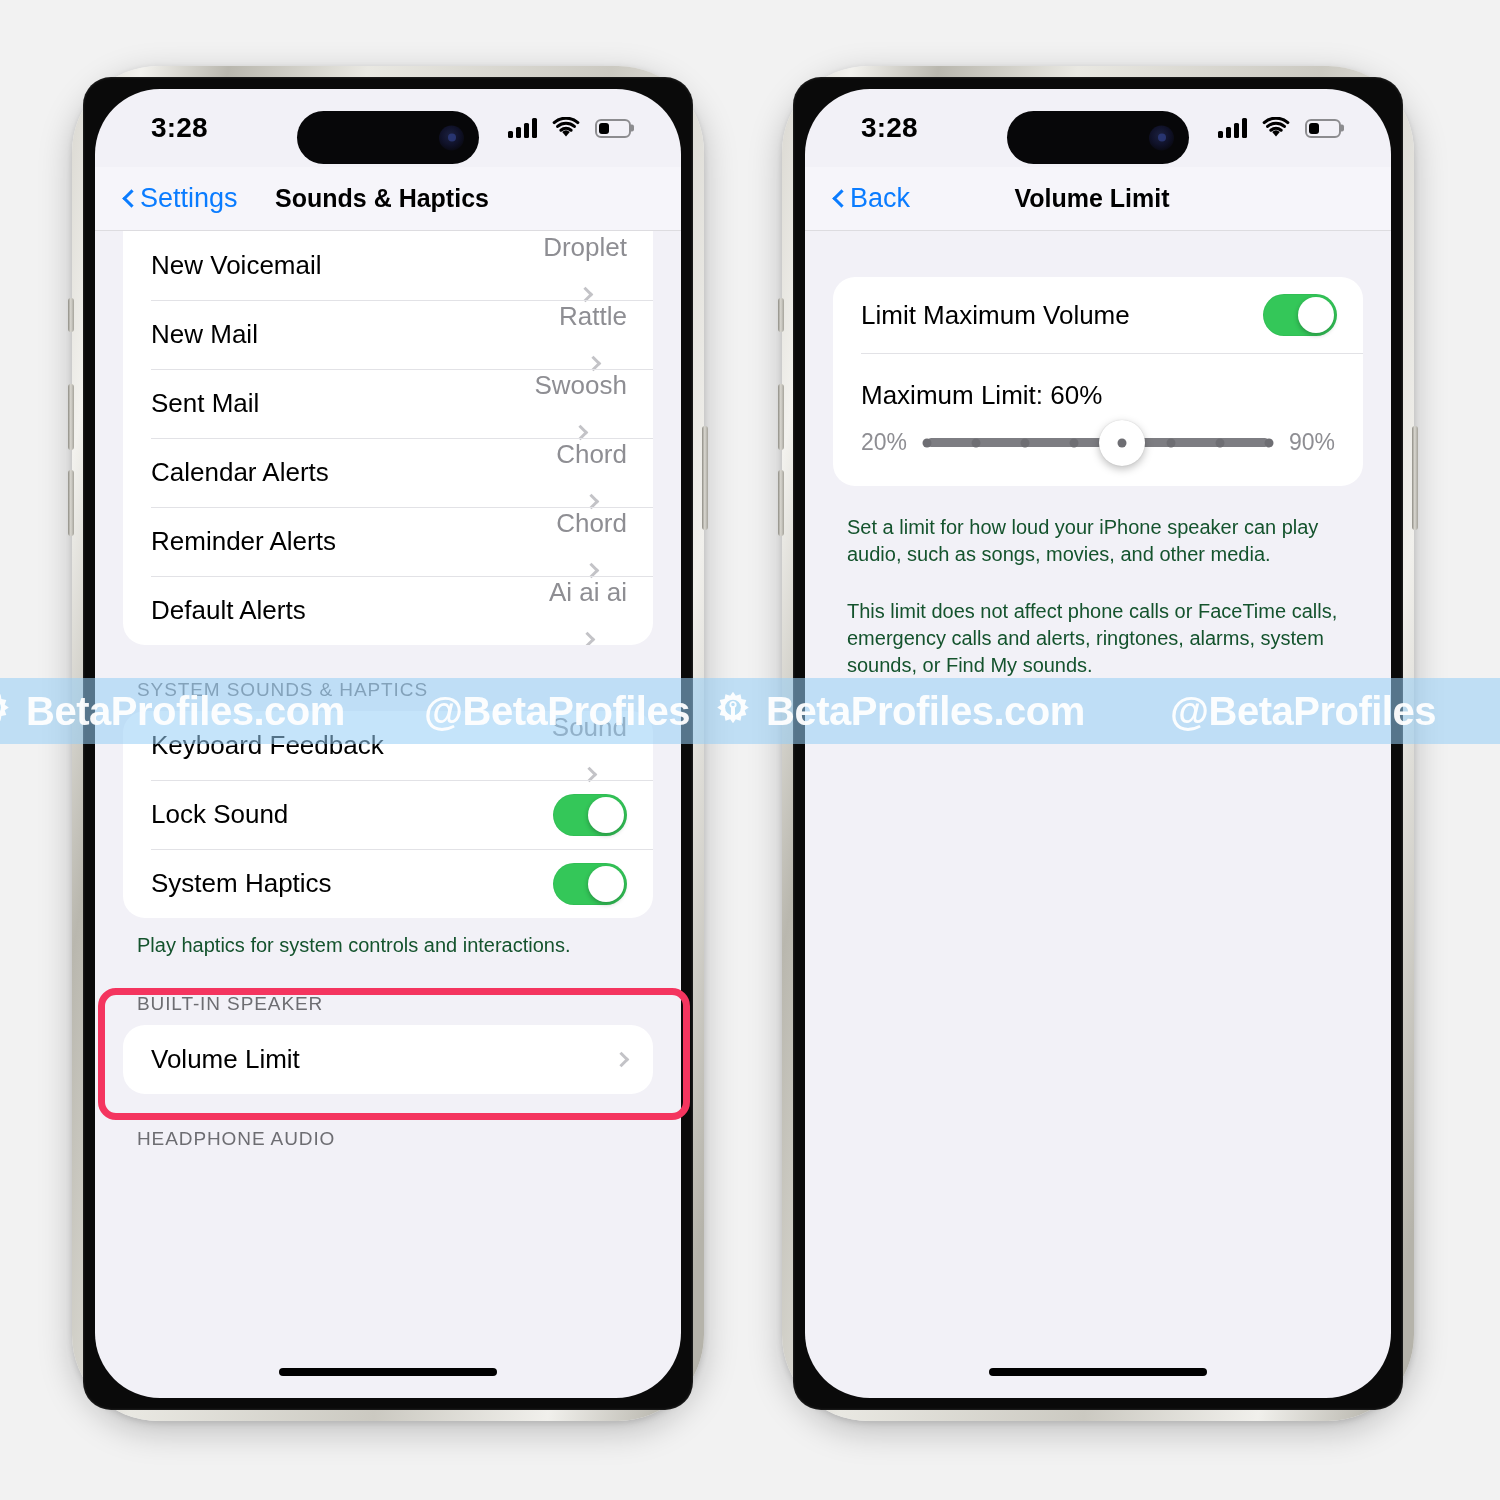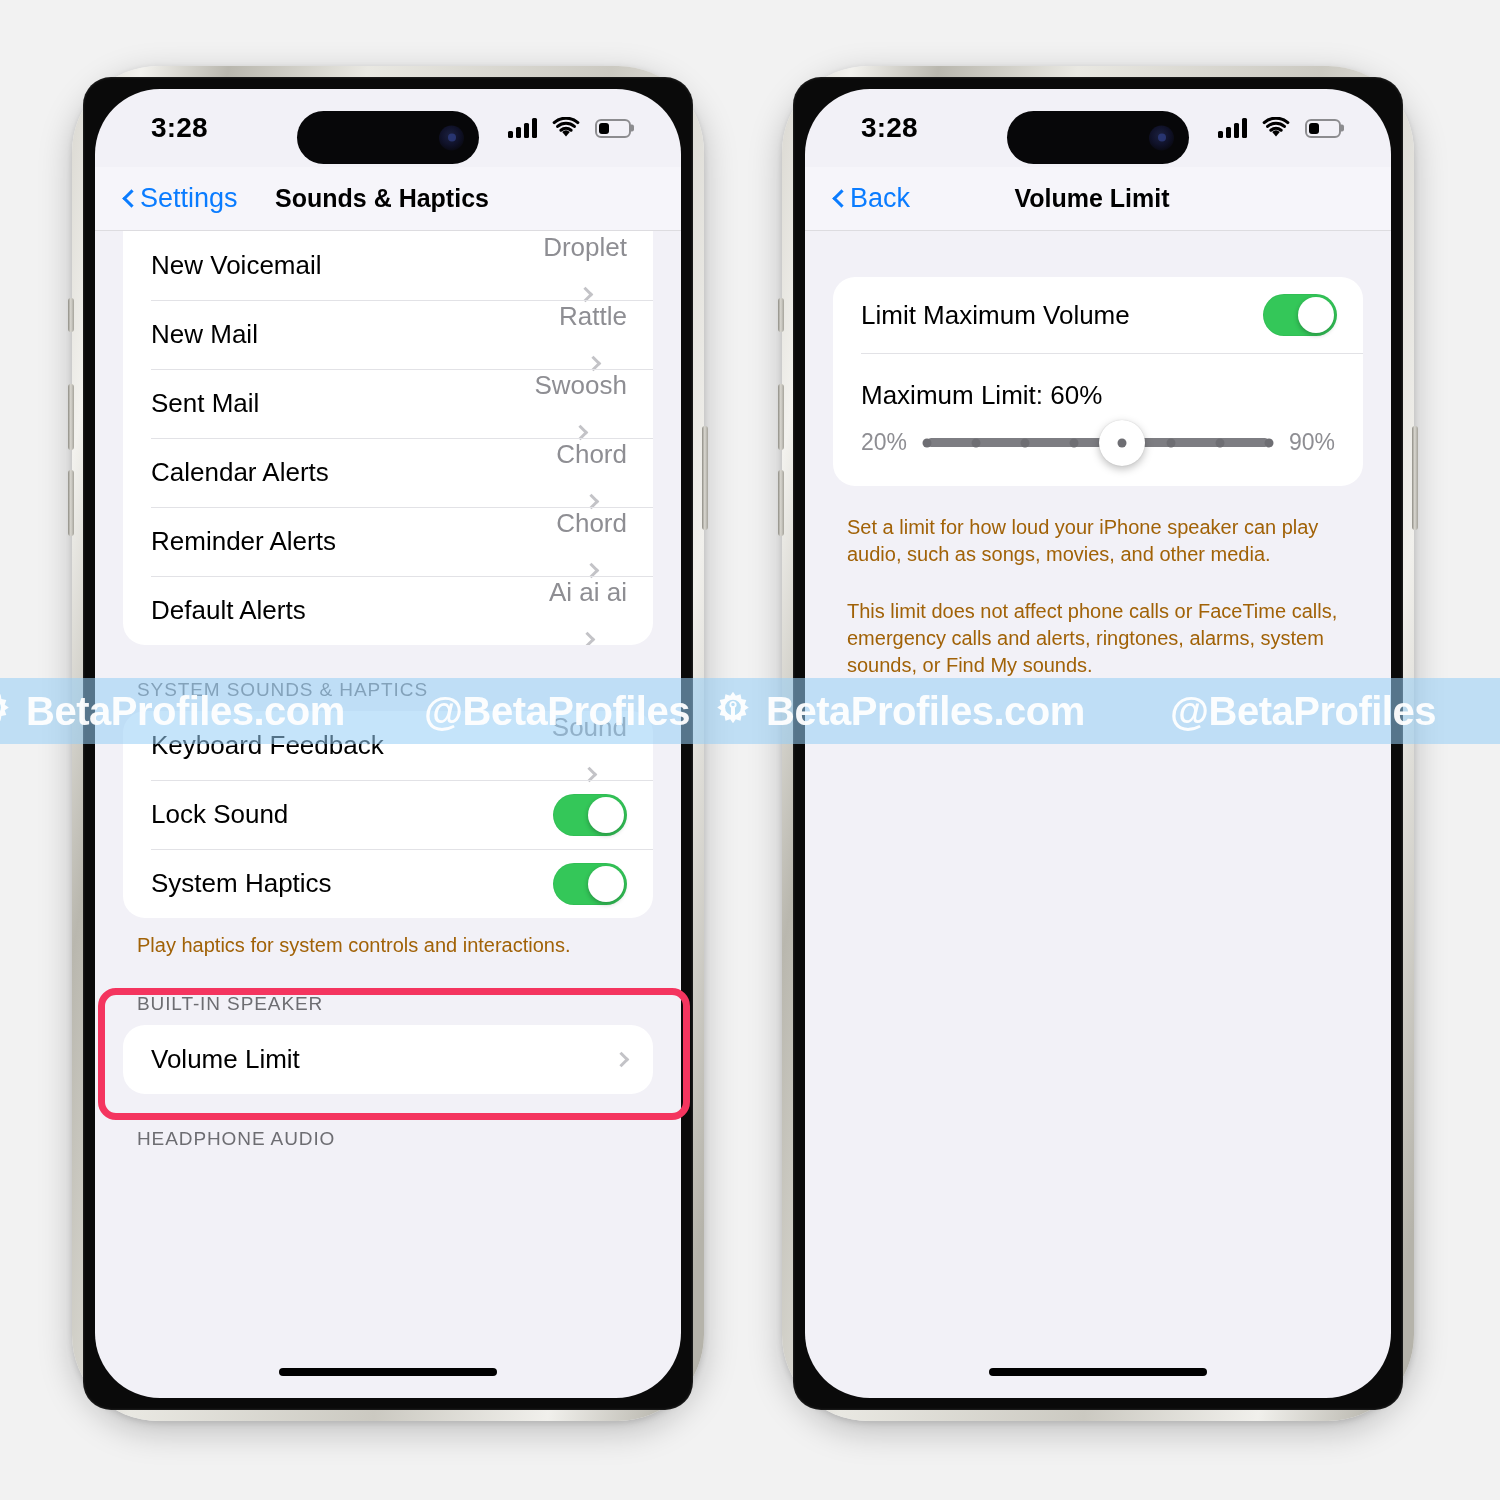--- a/index.html
+++ b/index.html
@@ -132,21 +132,21 @@
     transform: rotate(45deg);
   }
 
   .sec-header {
     font-size: 19px; color: #6d6d72;
     letter-spacing: .9px;
     padding: 34px 28px 10px 42px;
     text-transform: uppercase;
   }
   .sec-footer {
-    font-size: 20px; color:#a16207;
+    font-size: 20px; color:#14532d;
     padding: 14px 42px 0 42px;
     line-height: 1.35;
   }
 
   
   .toggle {
     width: 74px; height: 42px; border-radius: 21px;
     background: #34c759; position: relative; flex: none;
     box-shadow: inset 0 0 0 1px rgba(0,0,0,.04);
   }

